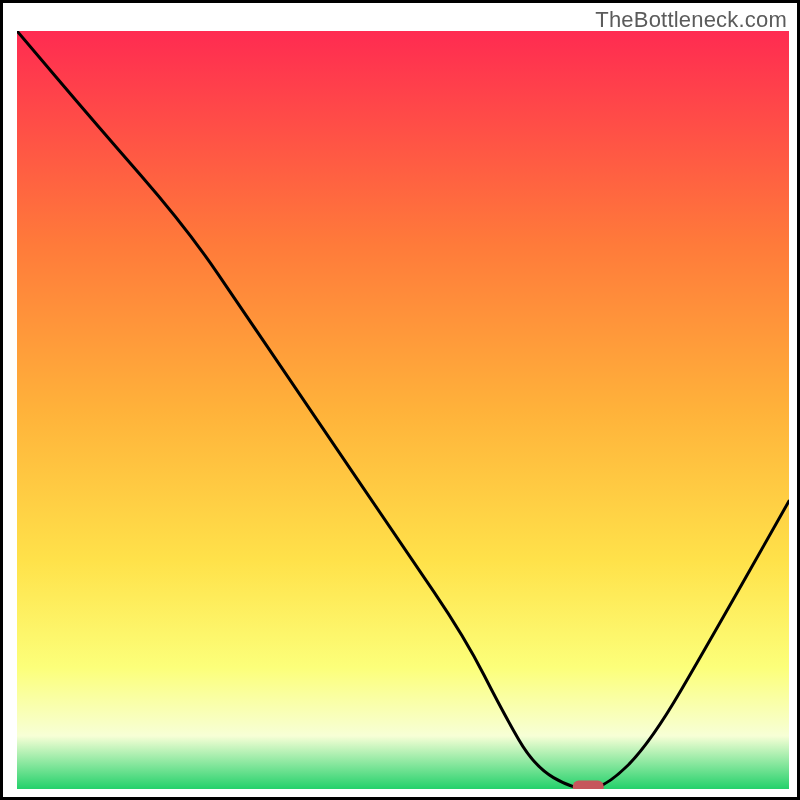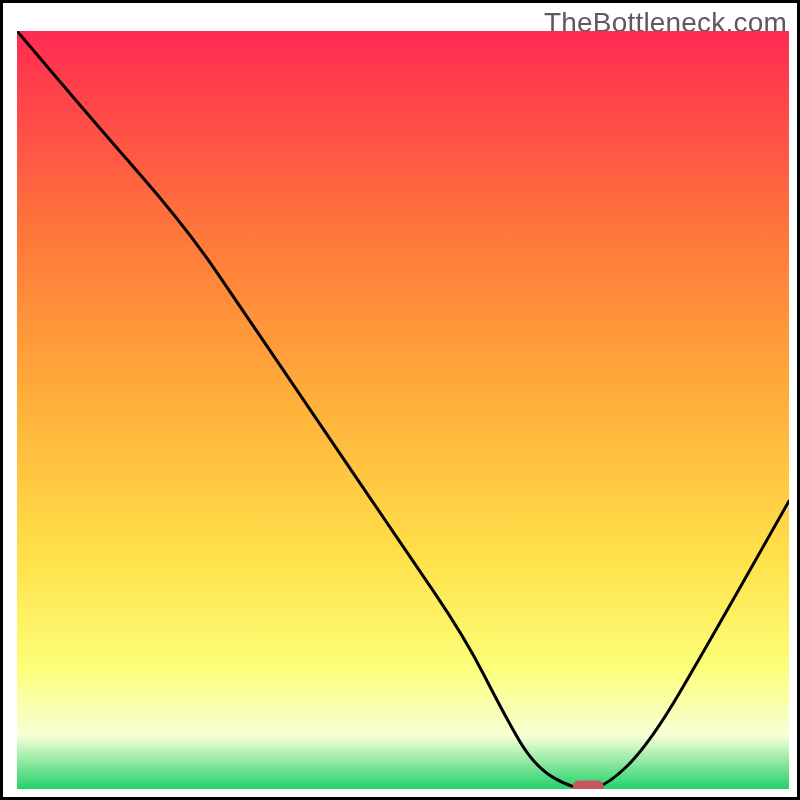--- a/index.html
+++ b/index.html
@@ -18,21 +18,21 @@
     width: 800px;
     height: 800px;
     box-sizing: border-box;
     border: 3px solid #000000;
     background: #ffffff;
   }
   .watermark {
     position: absolute;
     top: 4px;
     right: 10px;
-    font-size: 28px;
+    font-size: 22px;
     color: #5b5b5b;
     font-weight: 500;
     letter-spacing: 0.2px;
     user-select: none;
   }
   .plot {
     position: absolute;
     top: 28px;
     left: 14px;
     width: 772px;

